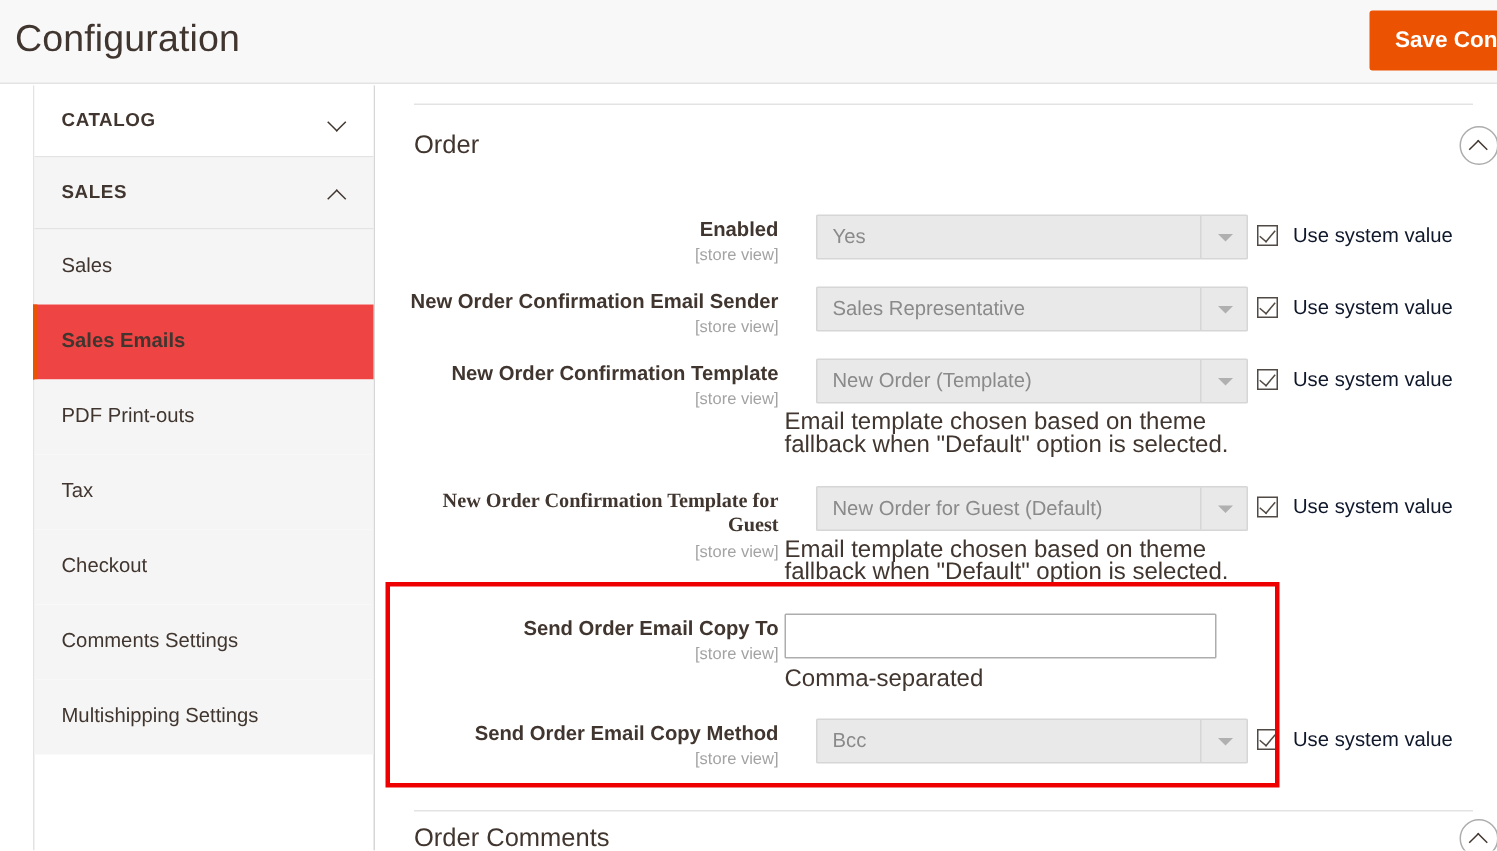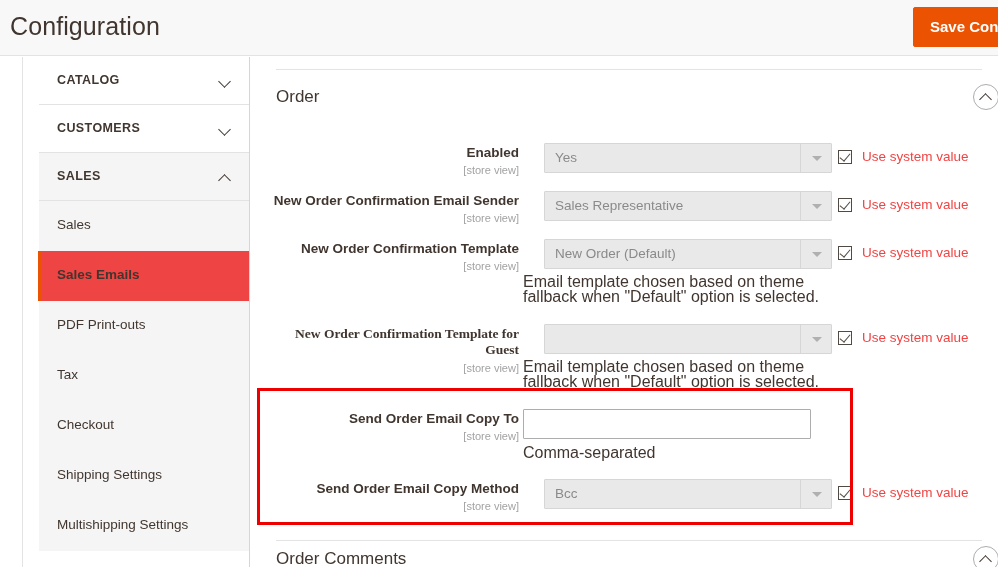--- a/index.html
+++ b/index.html
@@ -35,21 +35,20 @@
     cursor: pointer;
   }
 
   
   .sidebar {
     position: absolute; left: 22px; top: 57px;
     width: 228px; height: 510px;
     background: #ffffff;
     border-left: 1px solid #e3e3e3;
     border-right: 1px solid #d6d6d6;
-    padding-left: 16px;
   }
   .sb-section {
     position: relative;
     height: 48px;
     border-bottom: 1px solid #e3e3e3;
     background: #ffffff;
     cursor: pointer;
   }
   .sb-section.open { background: #f5f5f5; }
   .sb-section .sb-title {
@@ -177,21 +176,21 @@
   }
   .cbox::after {
     content: ""; position: absolute; left: 3px; top: 0px;
     width: 5px; height: 9px;
     border-right: 1.6px solid #514943;
     border-bottom: 1.6px solid #514943;
     transform: rotate(40deg);
   }
   .usv .usv-lbl {
     position: absolute; left: 24px; top: -1px;
-    font-size: 13.5px; color: #ef4444; white-space: nowrap;
+    font-size: 13.5px; color: #0f172a; white-space: nowrap;
   }
 
   
   .highlight {
     position: absolute;
     border: 3px solid #ef0000;
     pointer-events: none;
     z-index: 40;
   }
 </style>
@@ -205,24 +204,20 @@
     <button class="save-btn">Save Config</button>
   </div>
 
   <div class="sidebar">
 
     <div class="sb-section">
       <span class="sb-title">CATALOG</span>
       <span class="chev down"></span>
     </div>
 
-    <div class="sb-section">
-      <span class="sb-title">CUSTOMERS</span>
-      <span class="chev down"></span>
-    </div>
 
     <div class="sb-section open">
       <span class="sb-title">SALES</span>
       <span class="chev up"></span>
     </div>
 
     <div class="sb-sub">
       <span class="sb-label">Sales</span>
     </div>
     <div class="sb-sub active">
@@ -231,21 +226,21 @@
     <div class="sb-sub">
       <span class="sb-label">PDF Print-outs</span>
     </div>
     <div class="sb-sub">
       <span class="sb-label">Tax</span>
     </div>
     <div class="sb-sub">
       <span class="sb-label">Checkout</span>
     </div>
     <div class="sb-sub">
-      <span class="sb-label">Shipping Settings</span>
+      <span class="sb-label">Comments Settings</span>
     </div>
     <div class="sb-sub">
       <span class="sb-label">Multishipping Settings</span>
     </div>
   </div>
 
   <div class="content">
 
     <div class="divider" style="top:12px;"></div>
 
@@ -280,36 +275,37 @@
         <span class="cbox"></span>
         <span class="usv-lbl">Use system value</span>
       </div>
     </div>
 
     <div class="row" style="top:182px;">
       <div class="lbl" style="top:2px;">New Order Confirmation Template</div>
       <div class="scope" style="top:21px;">[store view]</div>
       <div class="fld">
         <div class="sel">
-          <span class="val">New Order (Default)</span>
+          <span class="val">New Order (Template)</span>
           <span class="arrowbox"></span>
         </div>
       </div>
       <div class="note" style="top:35px;">Email template chosen based on theme fallback when "Default" option is selected.</div>
       <div class="usv" style="top:7px;">
         <span class="cbox"></span>
         <span class="usv-lbl">Use system value</span>
       </div>
     </div>
 
     <div class="row" style="top:267px;">
       <div class="lbl" style="top:2px;font-family:Liberation Serif, serif;">New Order Confirmation Template for Guest</div>
       <div class="scope" style="top:38px;">[store view]</div>
       <div class="fld">
         <div class="sel">
+          <span class="val">New Order for Guest (Default)</span>
           <span class="arrowbox"></span>
         </div>
       </div>
       <div class="note" style="top:35px;">Email template chosen based on theme fallback when "Default" option is selected.</div>
       <div class="usv" style="top:7px;">
         <span class="cbox"></span>
         <span class="usv-lbl">Use system value</span>
       </div>
     </div>
 

